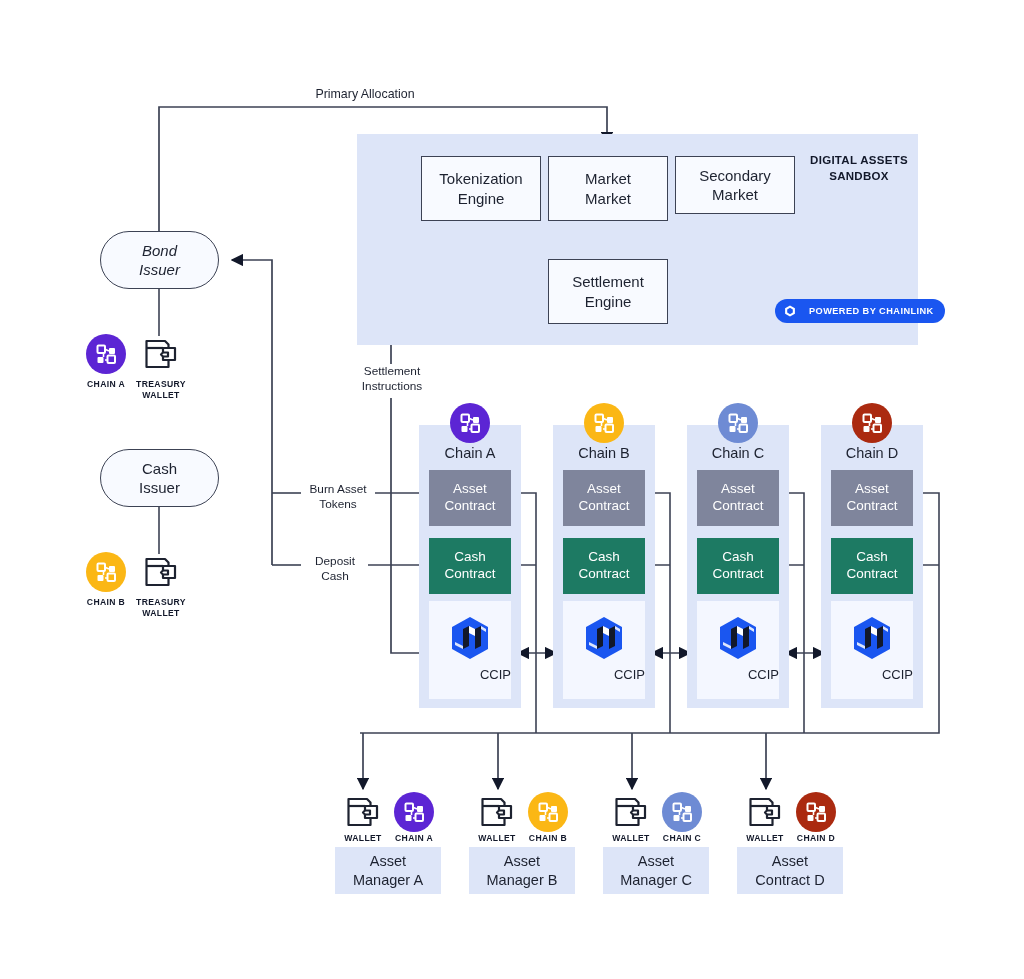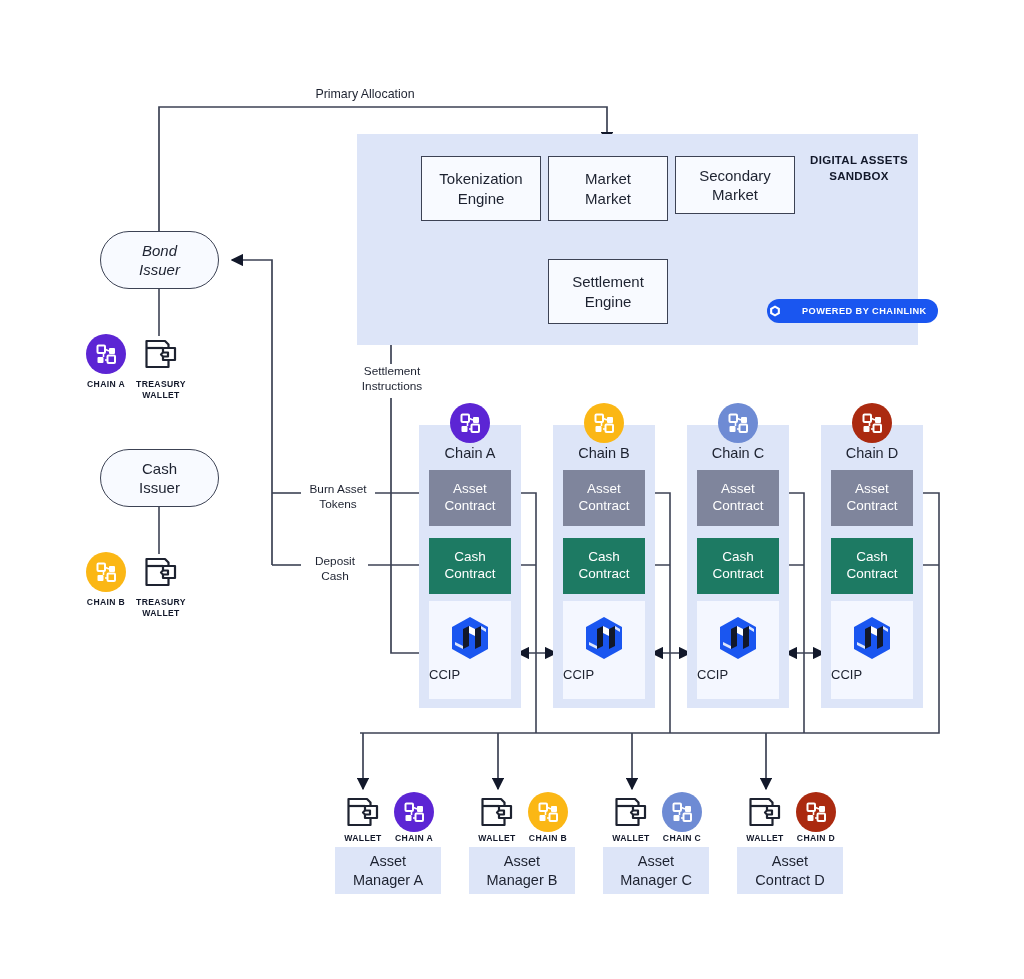--- a/index.html
+++ b/index.html
@@ -37,41 +37,41 @@
 
   
   .chain-col{background:#dde5f8;}
   .chain-name{font-size:14.5px;color:#1d2230;text-align:center;}
   .contract-box{
     color:#ffffff;font-size:13.5px;line-height:1.25;font-weight:400;
   }
   .asset-contract{background:#7f859c;}
   .cash-contract{background:#1d7a63;}
   .ccip-box{background:#f4f7ff;}
-  .ccip-label{font-size:13px;color:#1d2230;text-align:left;}
+  .ccip-label{font-size:13px;color:#1d2230;text-align:right;}
   .icon-caption{
     font-size:8.6px;font-weight:bold;letter-spacing:.35px;
     text-align:center;color:#12182a;line-height:1.25;
   }
 
   
   .manager-box{
     background:#dde5f8;font-size:14.5px;line-height:1.28;color:#1d2230;
   }
 
   
   .edge-label{
     font-size:11.8px;line-height:1.3;text-align:center;color:#1d2230;
   }
   .edge-label.big{font-size:12.4px;}
 
   
   .cl-badge{
     background:#1a56f0;border-radius:999px;
-    display:flex;align-items:center;gap:20px;padding:0 11px 0 1px;
+    display:flex;align-items:center;gap:12px;padding:0 11px 0 8px;margin-left:8px;
   }
   .cl-badge-text{
     color:#fff;font-size:9.2px;font-weight:bold;letter-spacing:.45px;
     white-space:nowrap;
   }
 
   svg{display:block;overflow:visible;}
   .wire{fill:none;stroke:#3c4254;stroke-width:1.7;}
   .wire-thin{fill:none;stroke:#3c4254;stroke-width:1.6;}
   .arrowhead{fill:#12182a;}

